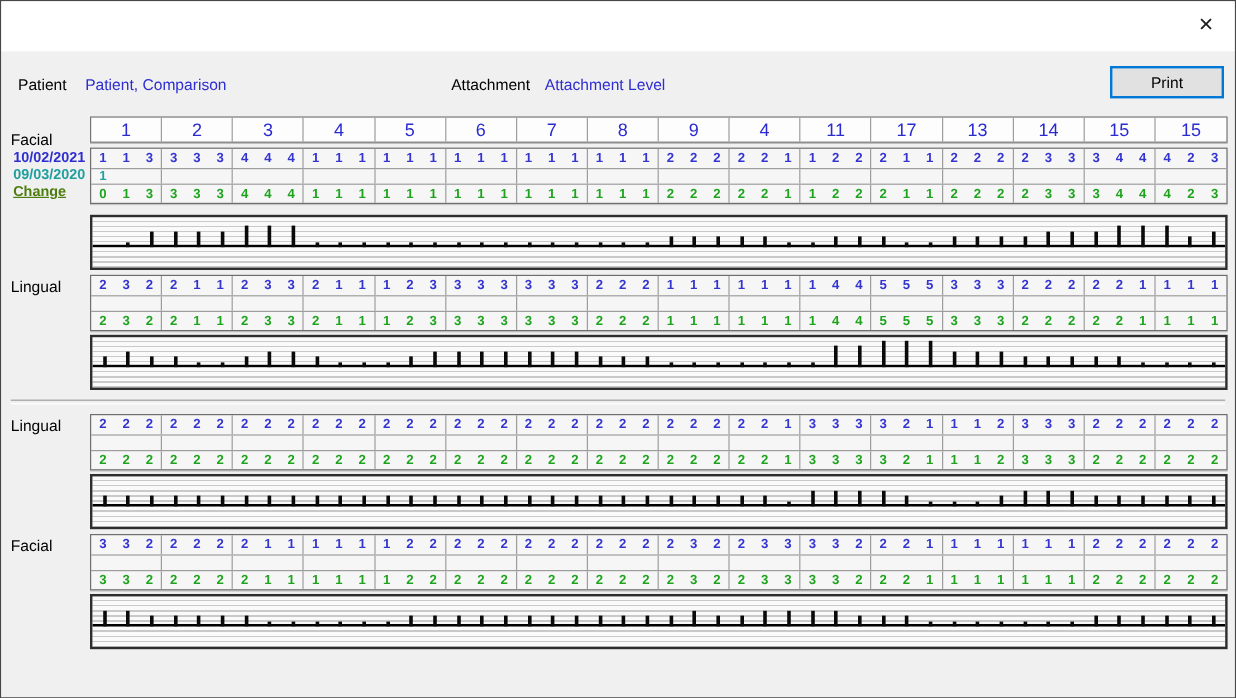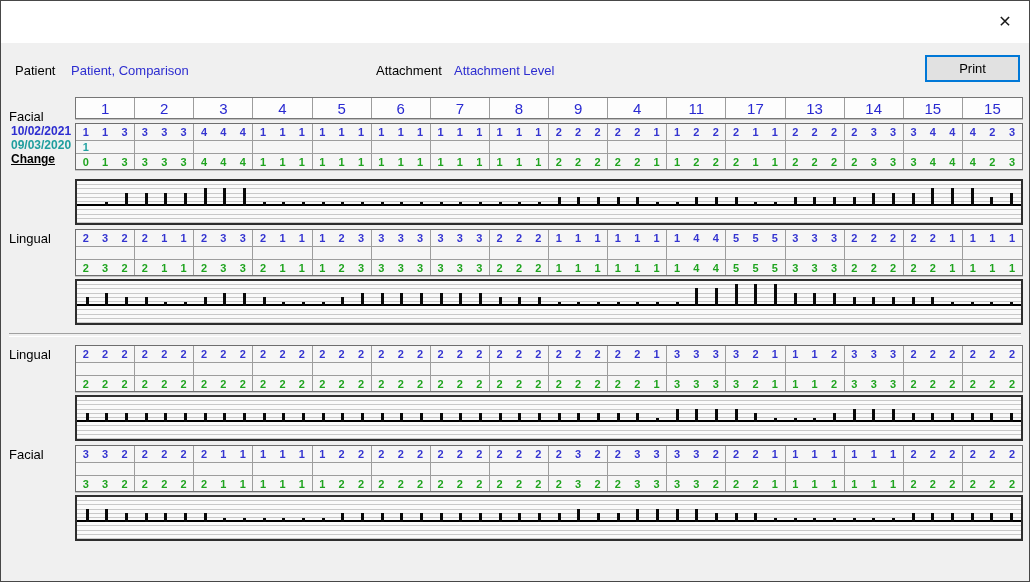--- a/index.html
+++ b/index.html
@@ -4,21 +4,21 @@
 <style>
   html,body{margin:0;padding:0;background:#d8d8d8;font-family:"Liberation Sans",sans-serif;}
   .window{position:relative;width:1030px;height:582px;background:#f0f0f0;border:1px solid #474747;box-sizing:border-box;overflow:hidden;}
   .titlebar{position:absolute;left:0;top:0;right:0;height:42px;background:#ffffff;}
   .title{position:absolute;left:13px;top:12px;font-size:15px;color:#000;}
   .close{position:absolute;right:12px;top:9px;width:24px;height:24px;text-align:center;line-height:24px;font-size:16px;color:#1a1a1a;cursor:pointer;}
   .content{position:absolute;left:0;top:42px;right:0;bottom:0;background:#f0f0f0;}
   .lbl{position:absolute;font-size:13px;color:#000;white-space:nowrap;}
   .blue{color:#2d2dd0;}
   .teal{color:#1f9e9e;}
-  .green{color:#000000;text-decoration:underline;}
+  .green{color:#4d7c0f;text-decoration:underline;}
   .datelbl{position:absolute;font-size:12px;font-weight:bold;white-space:nowrap;}
   .print{position:absolute;right:9px;top:12px;width:95px;height:27px;background:#e1e1e1;border:2px solid #0078d7;box-sizing:border-box;font-size:13px;color:#000;font-family:"Liberation Sans",sans-serif;cursor:pointer;}
   .tooth-header{position:absolute;left:74px;width:948px;height:22px;display:grid;grid-template-columns:repeat(16,1fr);background:#fdfdfd;border:1px solid #767676;box-sizing:border-box;box-shadow:0 1px 0 #bfbfbf;}
   .tooth-cell{border-right:1px solid #9d9d9d;display:flex;align-items:center;justify-content:center;font-size:15px;color:#2a2ad2;}
   .tooth-cell:last-child{border-right:none;}
   .vgrid{position:absolute;left:74px;width:948px;background:#f6f6f6;border:1px solid #6e6e6e;box-sizing:border-box;box-shadow:0 1px 0 #c6c6c6;}
   .vrow{display:grid;grid-template-columns:repeat(16,1fr);border-bottom:1px solid #9d9d9d;box-sizing:border-box;}
   .vrow:last-child{border-bottom:none;}
   .row-current{height:17px;color:#3434cf;}
   .row-previous{height:13px;color:#21a0a0;}

